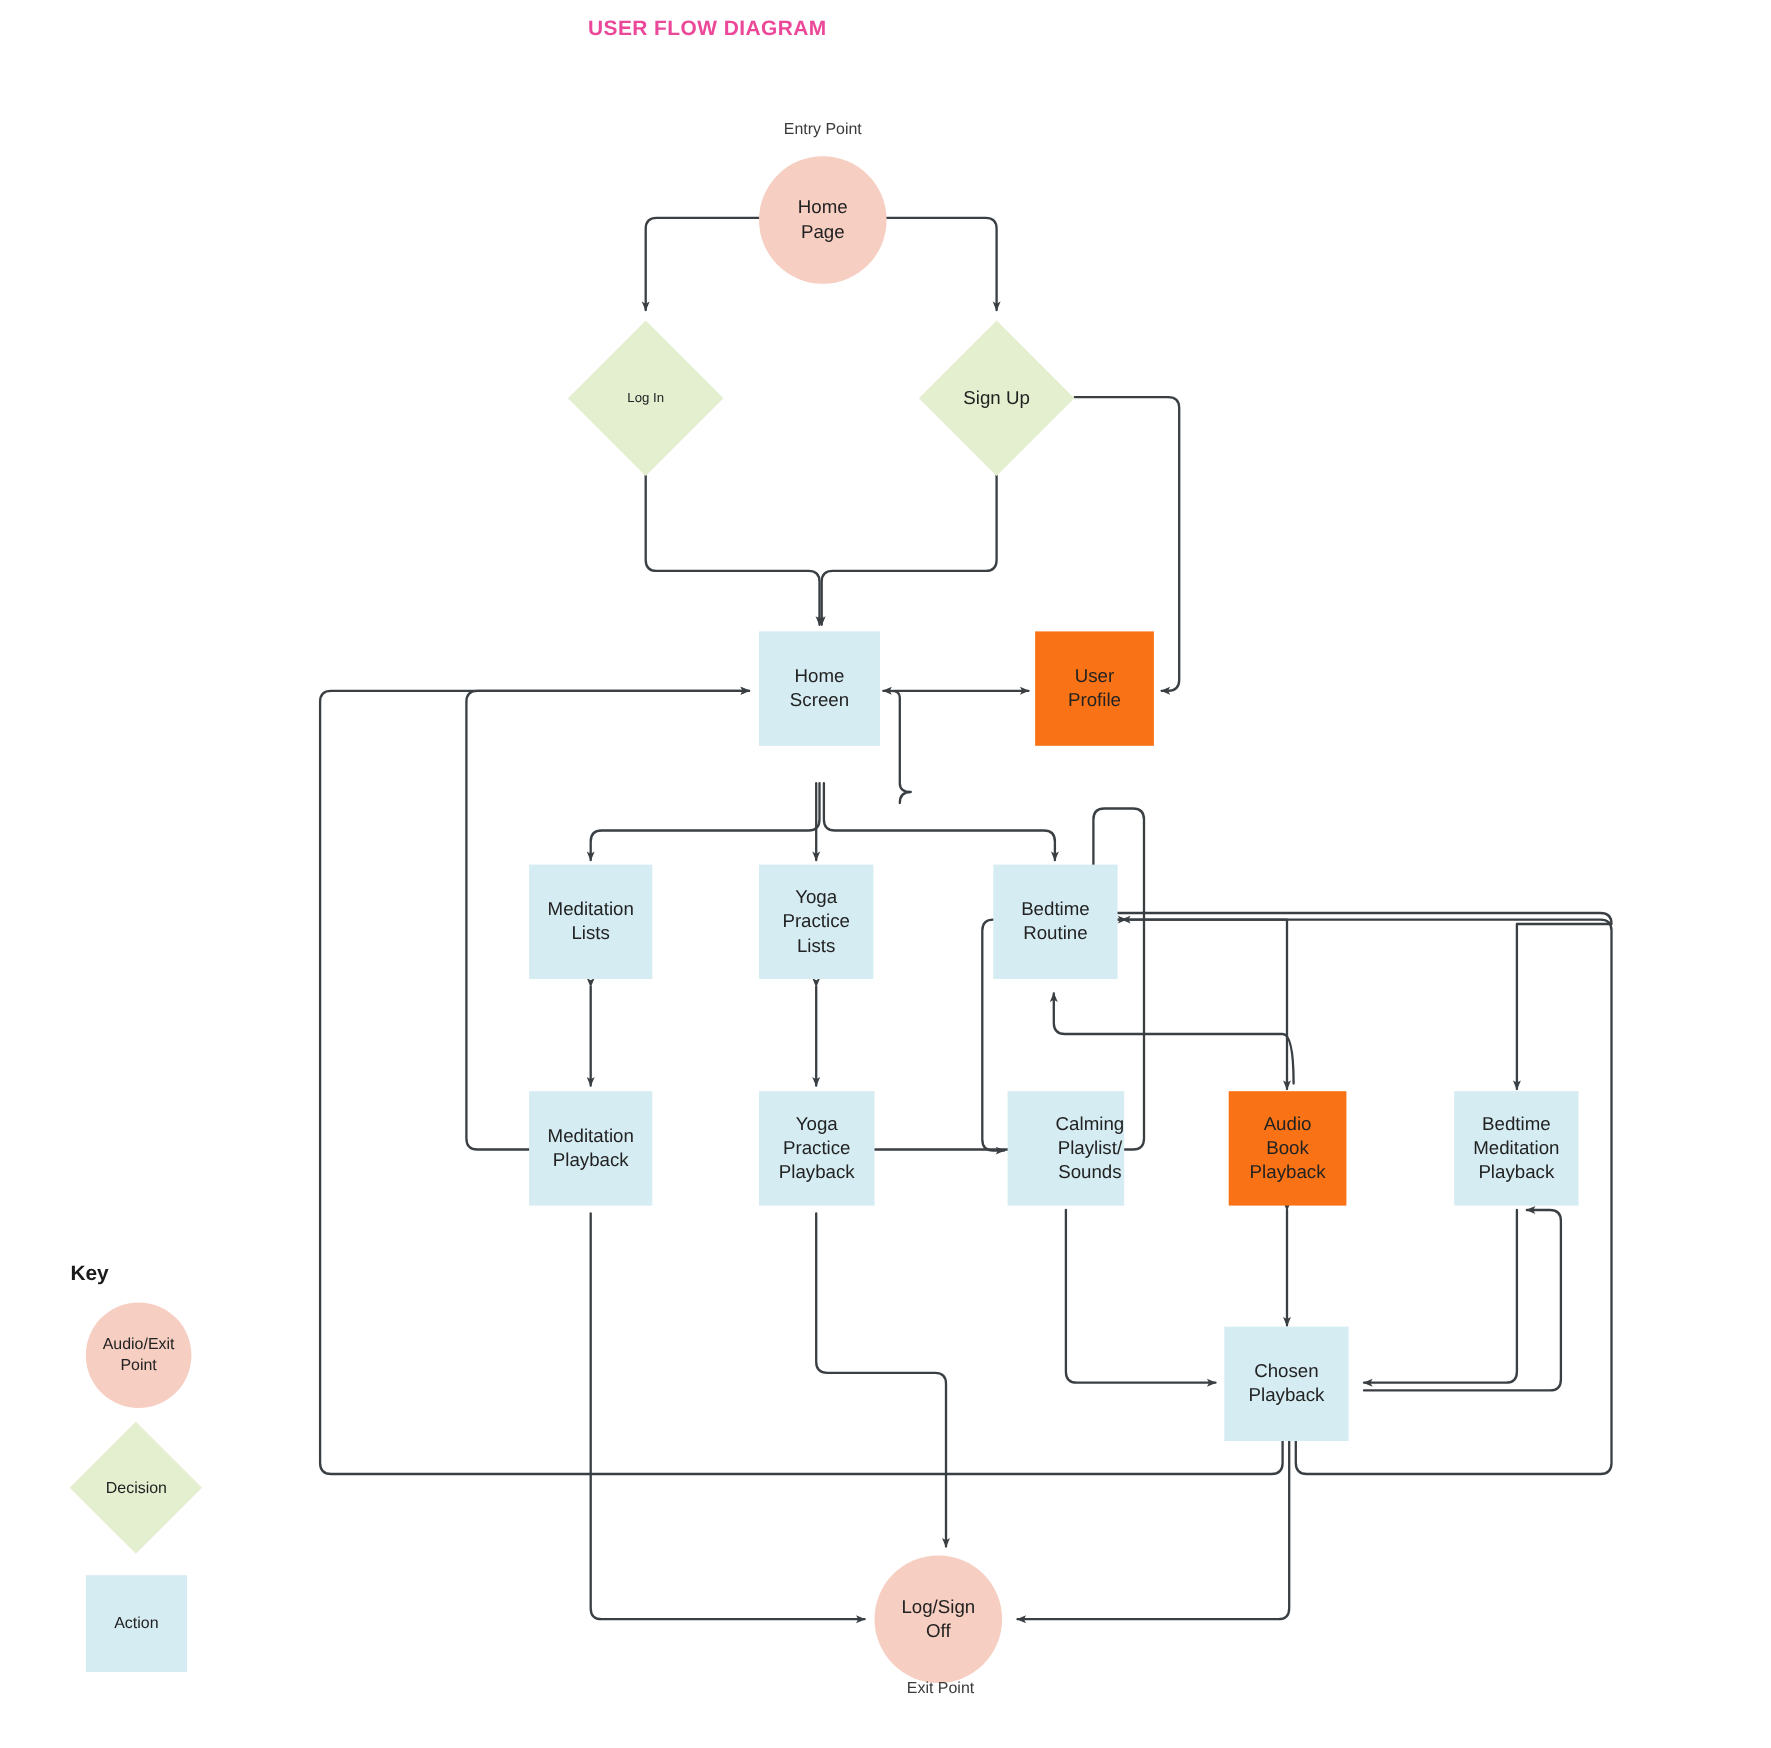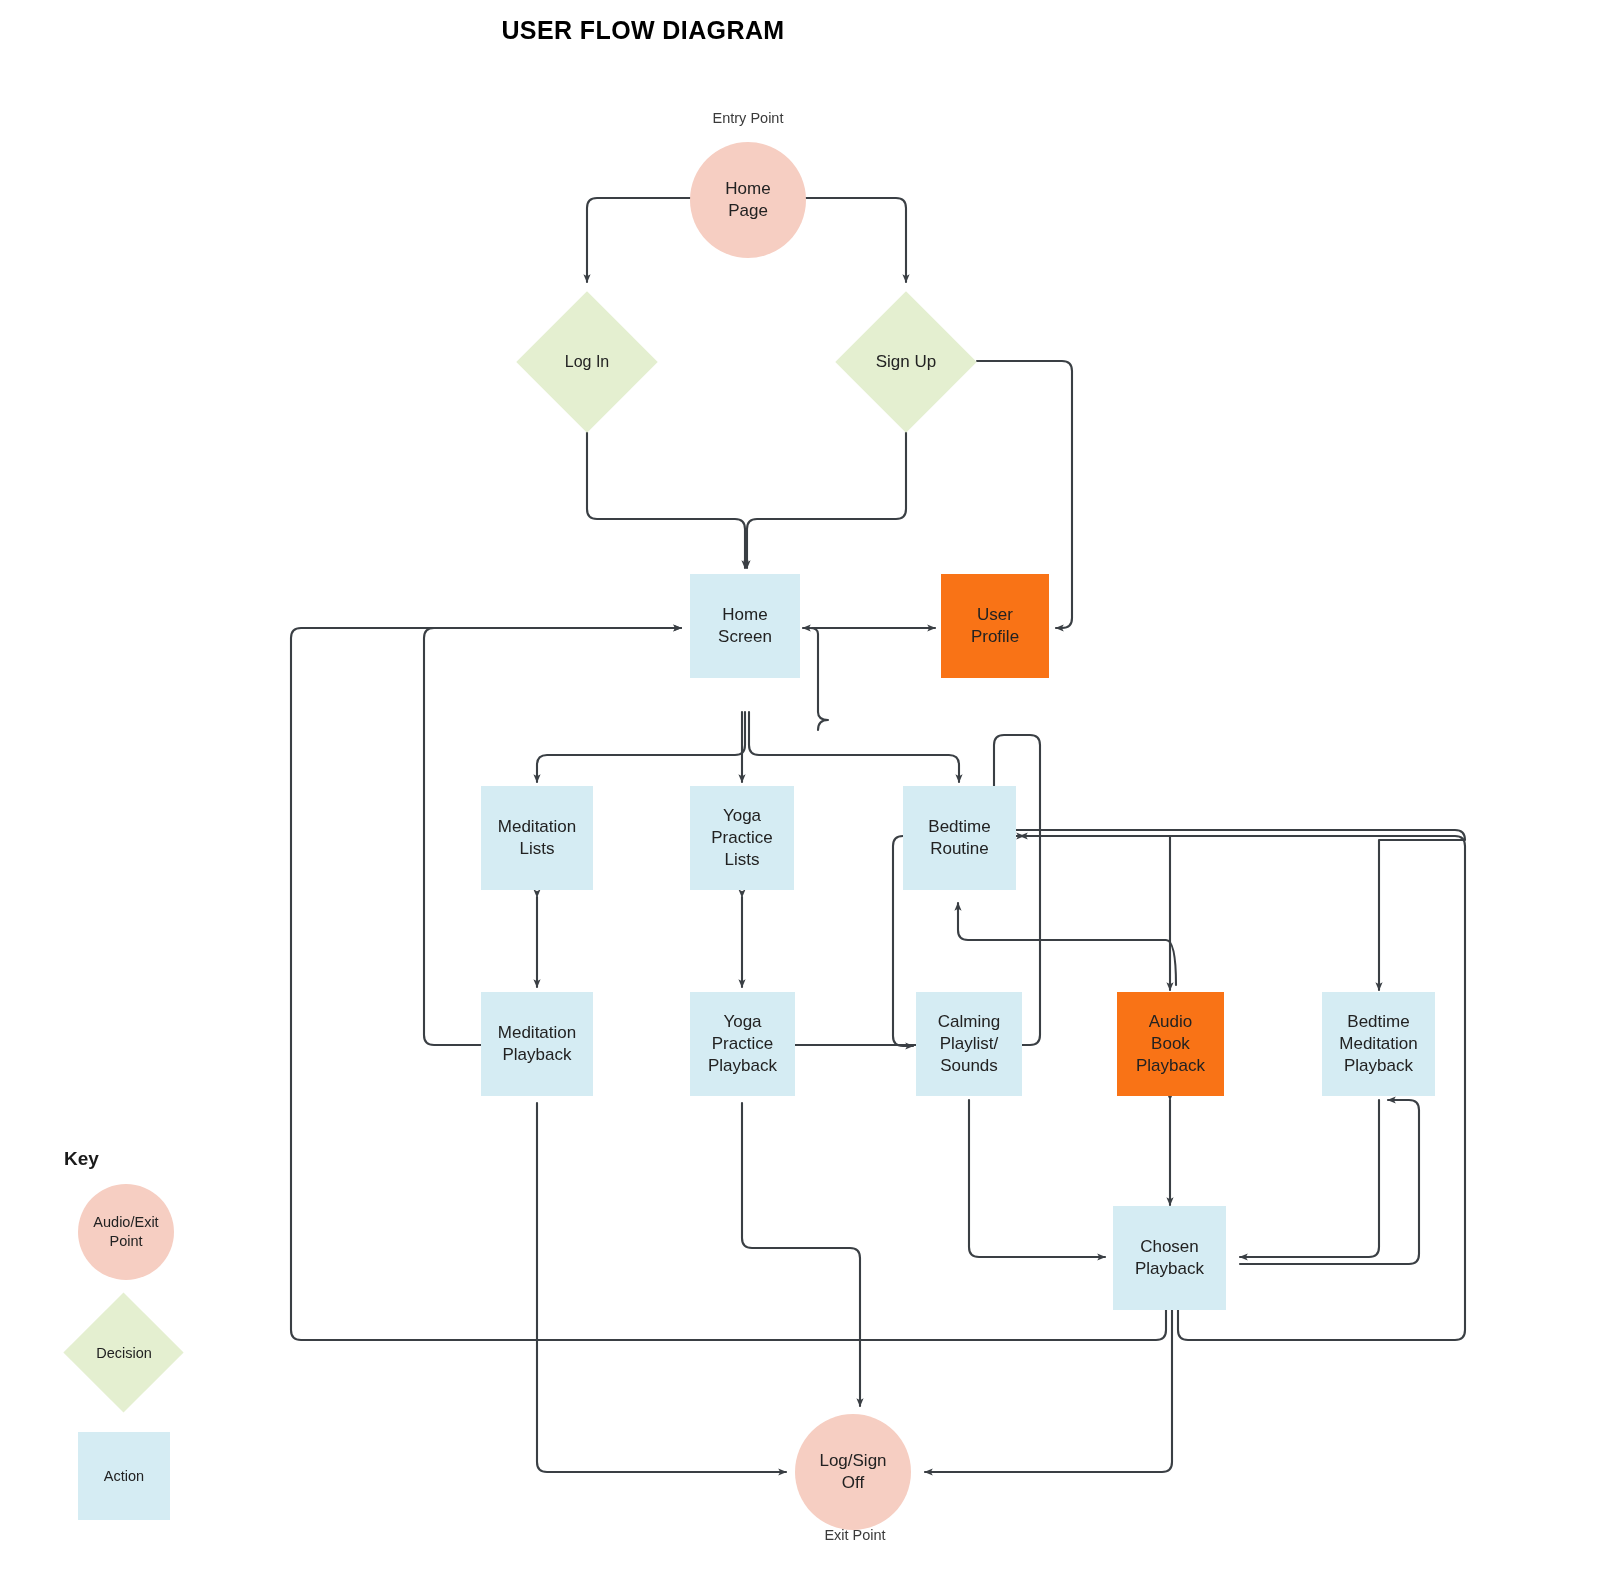--- a/index.html
+++ b/index.html
@@ -56,24 +56,24 @@
     justify-content: center;
     text-align: center;
     line-height: 1.28;
   }
   #title {
     position: absolute;
     left: 0;
     top: 16px;
     width: 1286px;
     text-align: center;
-    font-size: 25px;
+    font-size: 19px;
     font-weight: bold;
     letter-spacing: 0.4px;
-    color: #000000;
+    color: #ec4899;
     z-index: 4;
   }
   .caption {
     position: absolute;
     text-align: center;
     font-size: 14.5px;
     color: #3a3a3a;
     z-index: 4;
   }
   #key-title {
@@ -160,21 +160,21 @@
   <div class="caption" style="left:648px; top:110px; width:200px;">Entry Point</div>
   <div class="caption" style="left:755px; top:1527px; width:200px;">Exit Point</div>
 
   <div class="node node-terminal" style="left:690px; top:142px; width:116px; height:116px; background:#f6cec2; font-size:17px; white-space:pre-line;">
     <span>Home
 Page</span>
   </div>
 
   <div class="node-decision-wrap" style="left:516px; top:291px; width:142px; height:142px;">
     <div class="node-decision-shape" style="background:#e4efd0; transform:rotate(45deg); transform-origin:50% 50%; width:100px; height:100px; left:21px; top:21px;"></div>
-    <div class="node-decision-label" style="font-size:16px; white-space:pre-line;">Log In</div>
+    <div class="node-decision-label" style="font-size:12px; white-space:pre-line;">Log In</div>
   </div>
 
   <div class="node-decision-wrap" style="left:835px; top:291px; width:142px; height:142px;">
     <div class="node-decision-shape" style="background:#e4efd0; transform:rotate(45deg); transform-origin:50% 50%; width:100px; height:100px; left:21px; top:21px;"></div>
     <div class="node-decision-label" style="font-size:17px; white-space:pre-line;">Sign Up</div>
   </div>
 
   <div class="node" style="left:690px; top:574px; width:110px; height:104px; background:#d5ecf3; font-size:17px; white-space:pre-line;">
     <span>Home
 Screen</span>
@@ -205,21 +205,21 @@
     <span>Meditation
 Playback</span>
   </div>
 
   <div class="node" style="left:690px; top:992px; width:105px; height:104px; background:#d5ecf3; font-size:17px; white-space:pre-line;">
     <span>Yoga
 Practice
 Playback</span>
   </div>
 
-  <div class="node" style="left:916px; top:992px; width:106px; height:104px; background:#d5ecf3; font-size:17px; white-space:pre-line;">
+  <div class="node" style="left:916px; top:992px; width:106px; height:104px; background:#d5ecf3; font-size:17px; white-space:pre-line;justify-content:flex-end;">
     <span>Calming
 Playlist/
 Sounds</span>
   </div>
 
   <div class="node" style="left:1117px; top:992px; width:107px; height:104px; background:#f97316; font-size:17px; white-space:pre-line;">
     <span>Audio
 Book
 Playback</span>
   </div>

